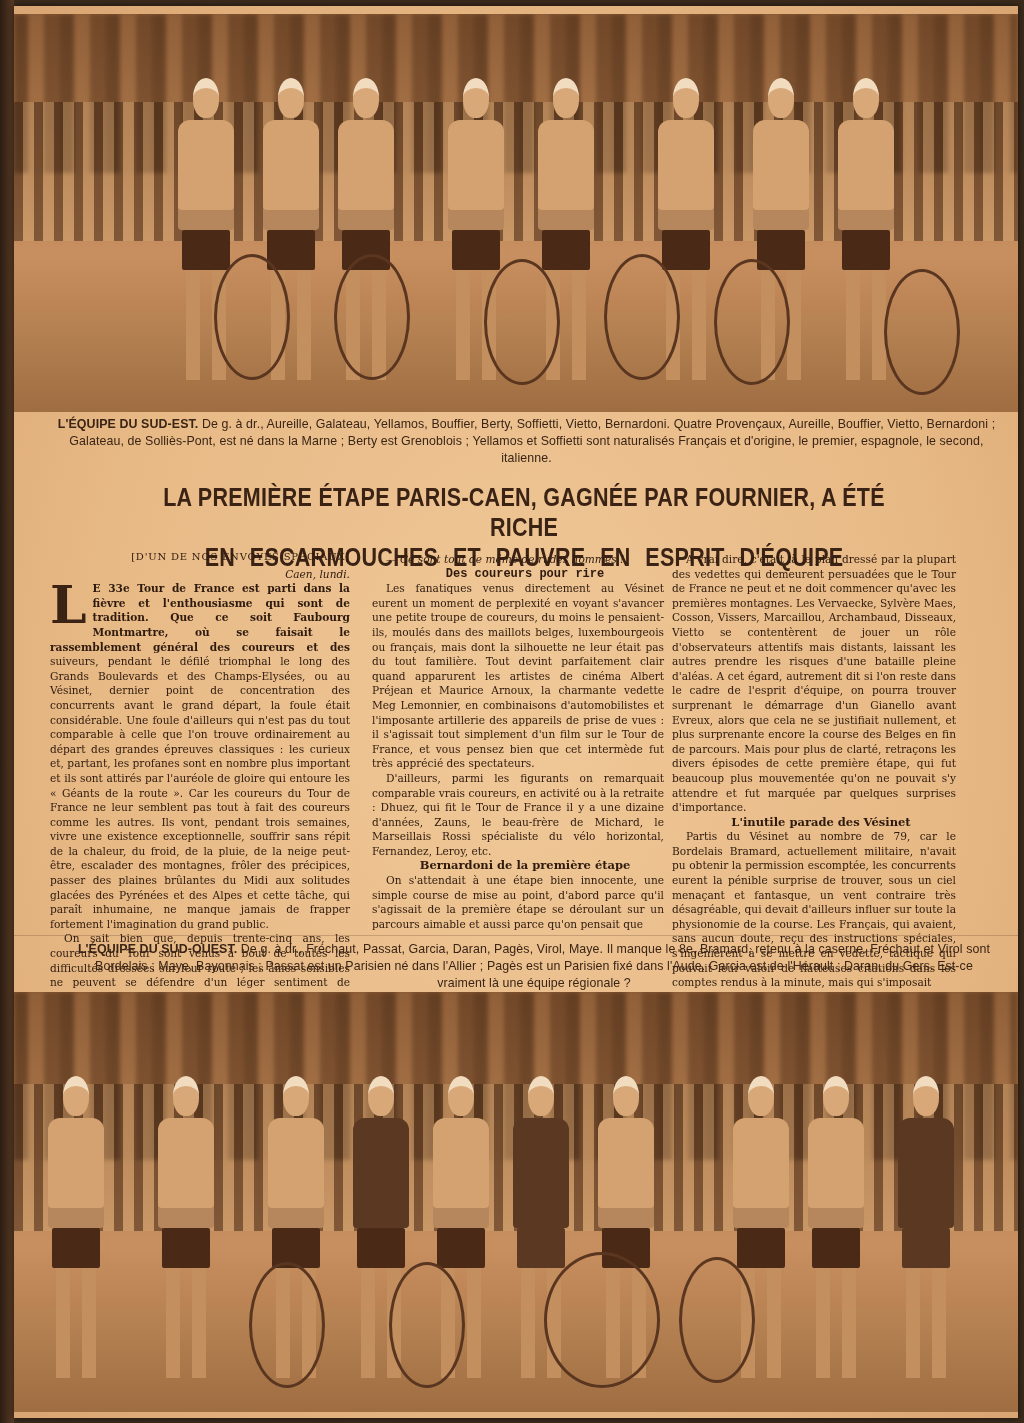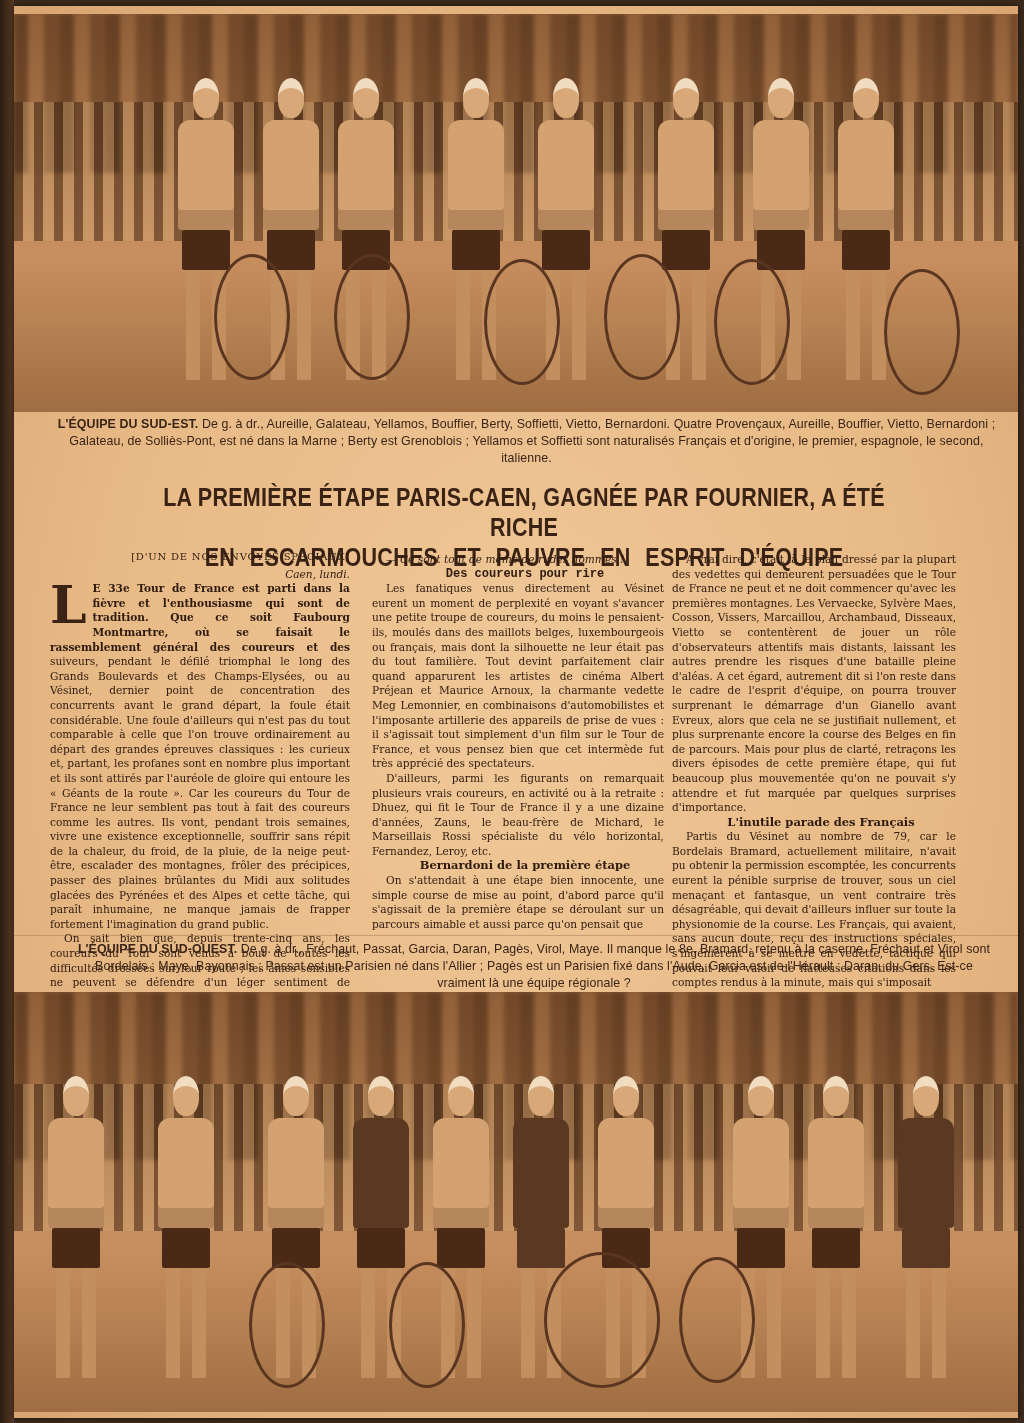--- a/index.html
+++ b/index.html
@@ -165,28 +165,28 @@
     <p class="noindent">
       <span class="dropcap">L</span><span class="lead">E 33e Tour de France est parti dans la fièvre et l'enthousiasme qui sont de tradition. Que ce soit Faubourg Montmartre, où se faisait le rassemblement général des coureurs et des</span><span> suiveurs, pendant le défilé triomphal le long des Grands Boulevards et des Champs-Elysées, ou au Vésinet, dernier point de concentration des concurrents avant le grand départ, la foule était considérable. Une foule d'ailleurs qui n'est pas du tout comparable à celle que l'on trouve ordinairement au départ des grandes épreuves classiques : les curieux et, partant, les profanes sont en nombre plus important et ils sont attirés par l'auréole de gloire qui entoure les « Géants de la route ». Car les coureurs du Tour de France ne leur semblent pas tout à fait des coureurs comme les autres. Ils vont, pendant trois semaines, vivre une existence exceptionnelle, souffrir sans répit de la chaleur, du froid, de la pluie, de la neige peut-être, escalader des montagnes, frôler des précipices, passer des plaines brûlantes du Midi aux solitudes glacées des Pyrénées et des Alpes et cette tâche, qui paraît inhumaine, ne manque jamais de frapper fortement l'imagination du grand public.</span>
     </p>
     <p>On sait bien que, depuis trente-cinq ans, les coureurs du Tour sont venus à bout de toutes les difficultés dressées sur leur route ; les âmes sensibles ne peuvent se défendre d'un léger sentiment de respectueuse admiration et parfois de charitable commisération. Et je crois que cette brave maman, venue conduire ses deux garçonnets au spectacle plein de pittoresque du départ, au Vésinet, tradui-</p>
   </div>
 
   <div class="col" style="left:358px; width:292px; top:546px;">
     <p class="quote">— Ce sont tout de même de rudes hommes !</p>
     <p class="subhead">Des coureurs pour rire</p>
     <p>Les fanatiques venus directement au Vésinet eurent un moment de perplexité en voyant s'avancer une petite troupe de coureurs, du moins le pensaient-ils, moulés dans des maillots belges, luxembourgeois ou français, mais dont la silhouette ne leur était pas du tout familière. Tout devint parfaitement clair quand apparurent les artistes de cinéma Albert Préjean et Maurice Arnoux, la charmante vedette Meg Lemonnier, en combinaisons d'automobilistes et l'imposante artillerie des appareils de prise de vues : il s'agissait tout simplement d'un film sur le Tour de France, et vous pensez bien que cet intermède fut très apprécié des spectateurs.</p>
-    <p>D'ailleurs, parmi les figurants on remarquait plusieurs vrais coureurs, en activité ou à la retraite : Dhuez, qui fit le Tour de France il y a une dizaine d'années, Zauns, le beau-frère de Michard, le Marseillais Rossi spécialiste du vélo horizontal, Fernandez, Leroy, etc.</p>
+    <p>D'ailleurs, parmi les figurants on remarquait comparable vrais coureurs, en activité ou à la retraite : Dhuez, qui fit le Tour de France il y a une dizaine d'années, Zauns, le beau-frère de Michard, le Marseillais Rossi spécialiste du vélo horizontal, Fernandez, Leroy, etc.</p>
     <p class="subhead serif">Bernardoni de la première étape</p>
     <p>On s'attendait à une étape bien innocente, une simple course de mise au point, d'abord parce qu'il s'agissait de la première étape se déroulant sur un parcours aimable et aussi parce qu'on pensait que</p>
   </div>
 
   <div class="col" style="left:658px; width:284px; top:546px;">
     <p>A vrai dire, c'était là le plan dressé par la plupart des vedettes qui demeurent persuadées que le Tour de France ne peut et ne doit commencer qu'avec les premières montagnes. Les Vervaecke, Sylvère Maes, Cosson, Vissers, Marcaillou, Archambaud, Disseaux, Vietto se contentèrent de jouer un rôle d'observateurs attentifs mais distants, laissant les autres prendre les risques d'une bataille pleine d'aléas. A cet égard, autrement dit si l'on reste dans le cadre de l'esprit d'équipe, on pourra trouver surprenant le démarrage d'un Gianello avant Evreux, alors que cela ne se justifiait nullement, et plus surprenante encore la course des Belges en fin de parcours. Mais pour plus de clarté, retraçons les divers épisodes de cette première étape, qui fut beaucoup plus mouvementée qu'on ne pouvait s'y attendre et fut marquée par quelques surprises d'importance.</p>
-    <p class="subhead serif">L'inutile parade des Français</p>
+    <p class="subhead serif">L'inutile parade des Vésinet</p>
     <p>Partis du Vésinet au nombre de 79, car le Bordelais Bramard, actuellement militaire, n'avait pu obtenir la permission escomptée, les concurrents eurent la pénible surprise de trouver, sous un ciel menaçant et fantasque, un vent contraire très désagréable, qui devait d'ailleurs influer sur toute la physionomie de la course. Les Français, qui avaient, sans aucun doute, reçu des instructions spéciales, s'ingénièrent à se mettre en vedette, tactique qui pouvait leur valoir de flatteuses citations dans les comptes rendus à la minute, mais qui s'imposait</p>
   </div>
 
   <div class="rule" style="left:0; top:929px; width:1004px;"></div>
 
   <div class="caption" style="left:60px; top:935px; width:920px;">
     <b>L'ÉQUIPE DU SUD-OUEST.</b><span> De g. à dr., Fréchaut, Passat, Garcia, Daran, Pagès, Virol, Maye. Il manque le 8e, Bramard, retenu à la caserne. Fréchaut et Virol sont Bordelais ; Maye, Bayonnais ; Passat est un Parisien né dans l'Allier ; Pagès est un Parisien fixé dans l'Aude. Garcia est de l'Hérault ; Daran, du Gers. Est-ce vraiment là une équipe régionale ?</span>
   </div>
 
   <div class="photo" style="left:0; top:986px; width:1004px; height:420px;" title="Sepia photograph of the South-West team cyclists with bicycles, standing among officials, a gendarme and spectators">

